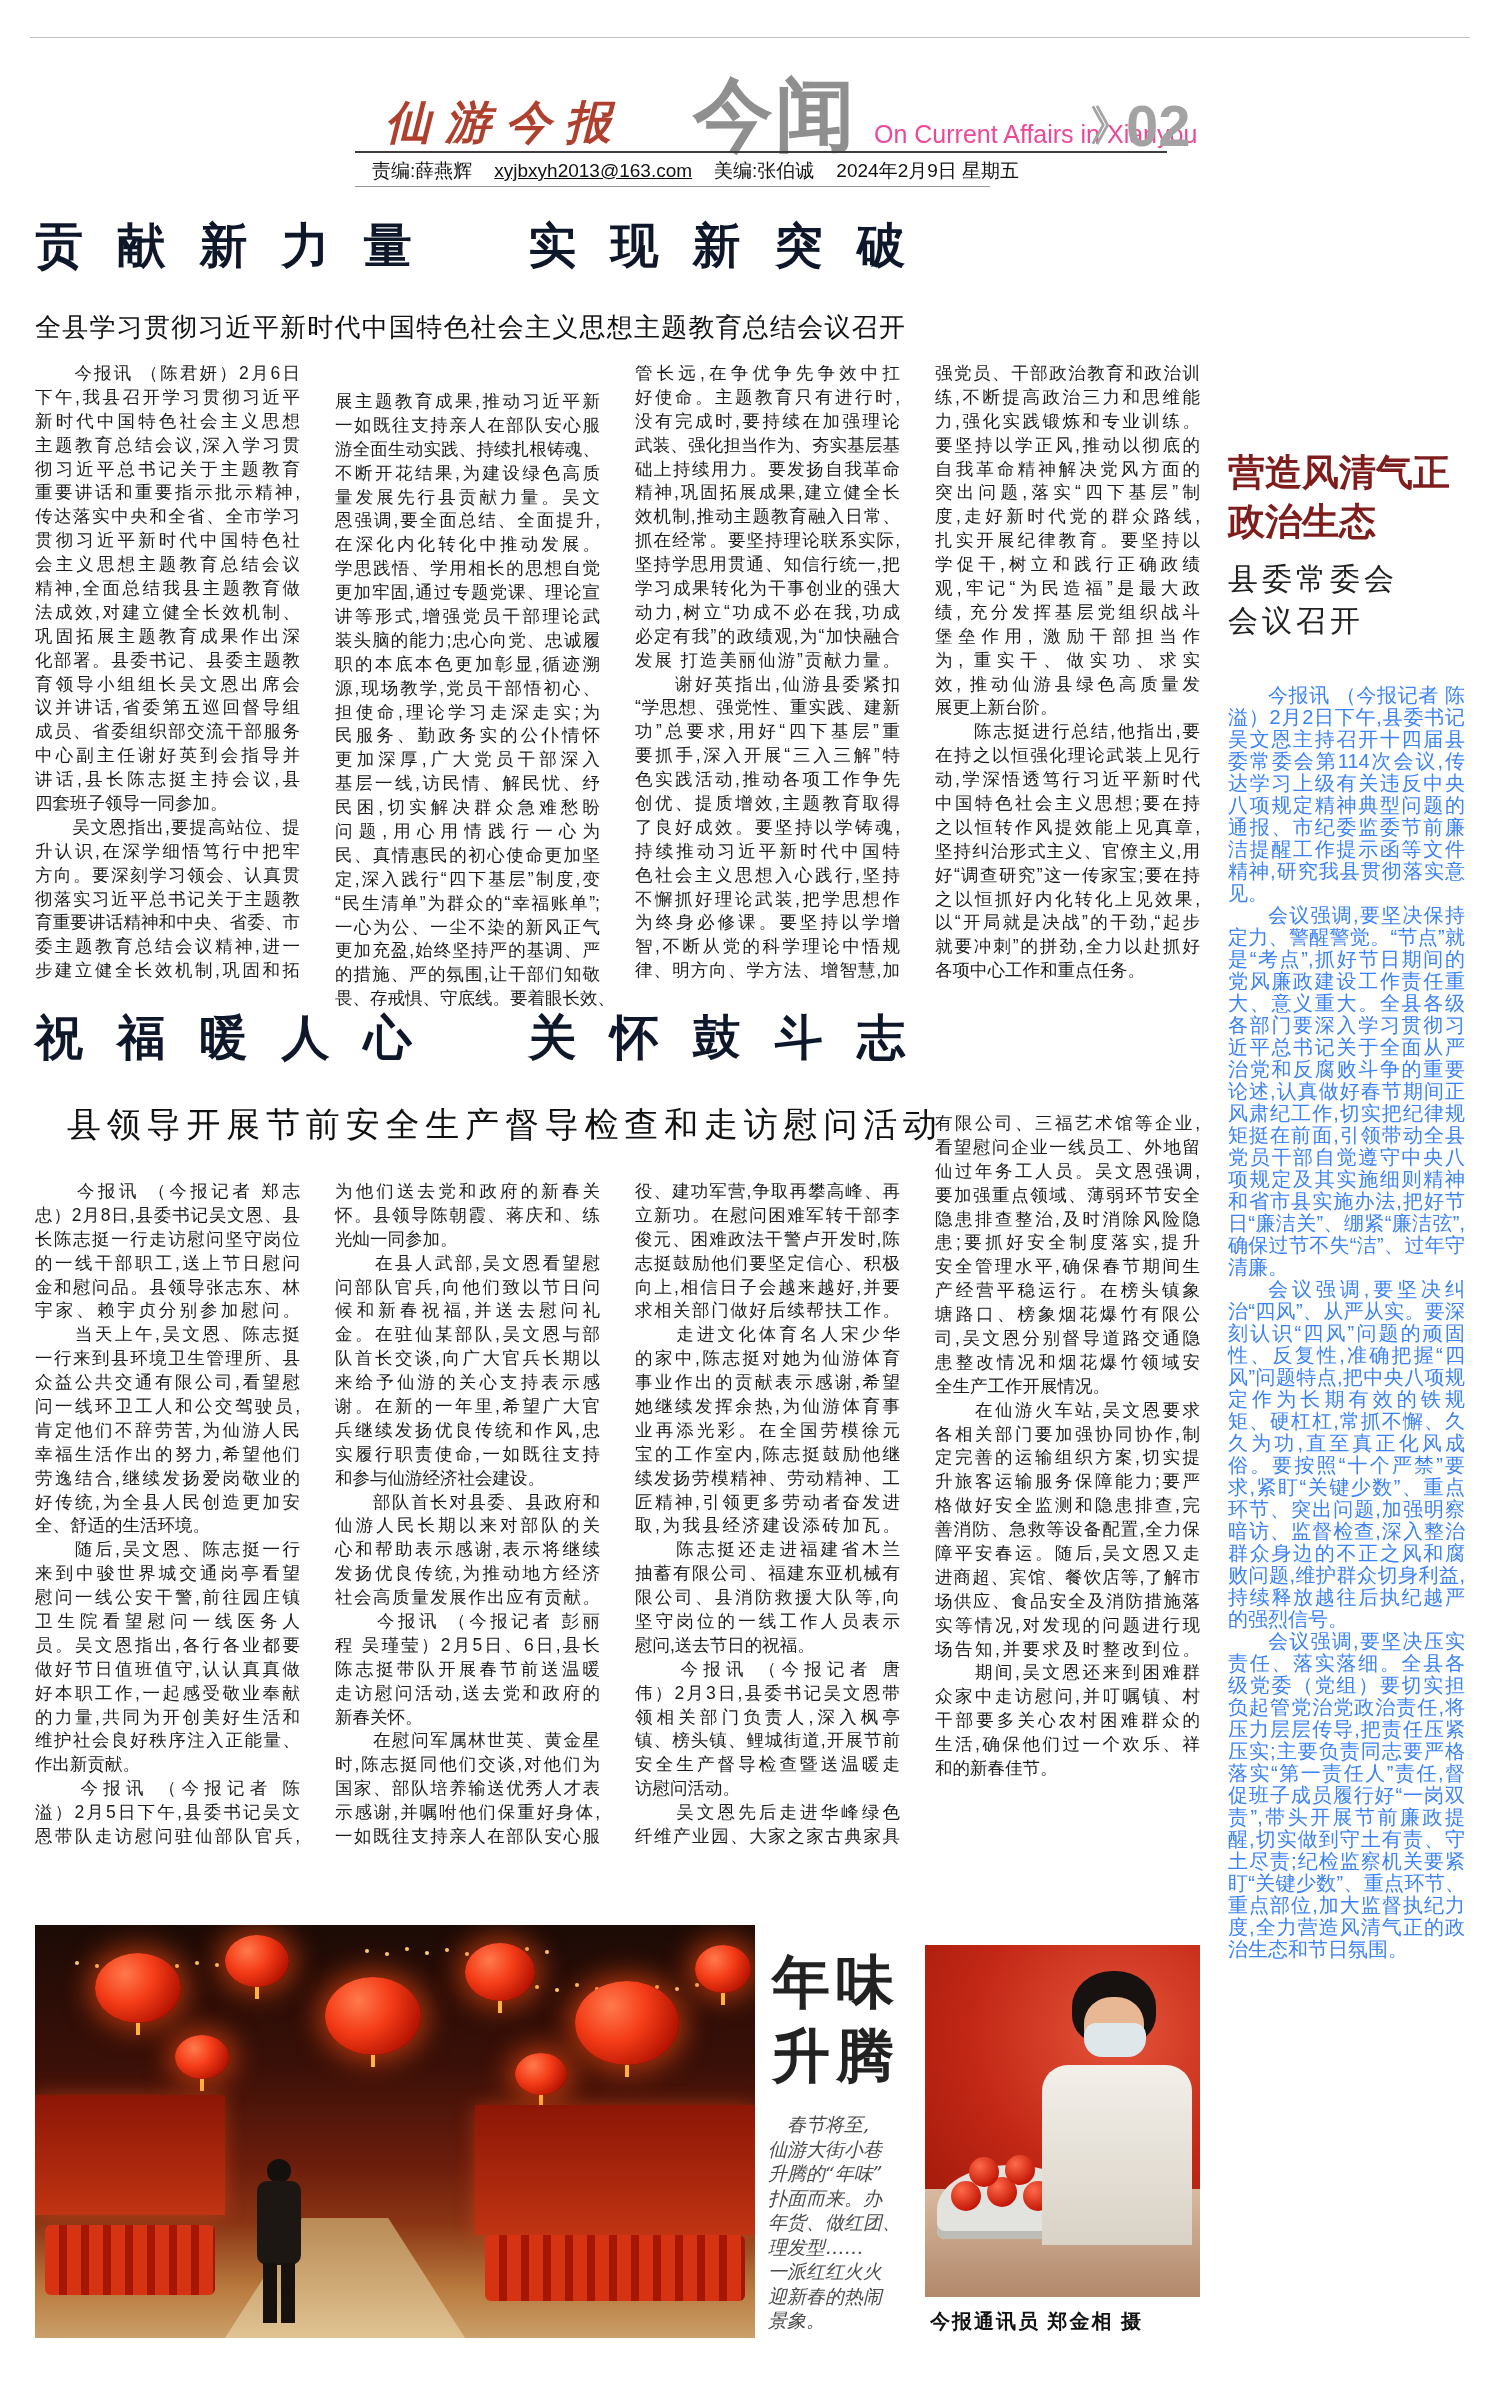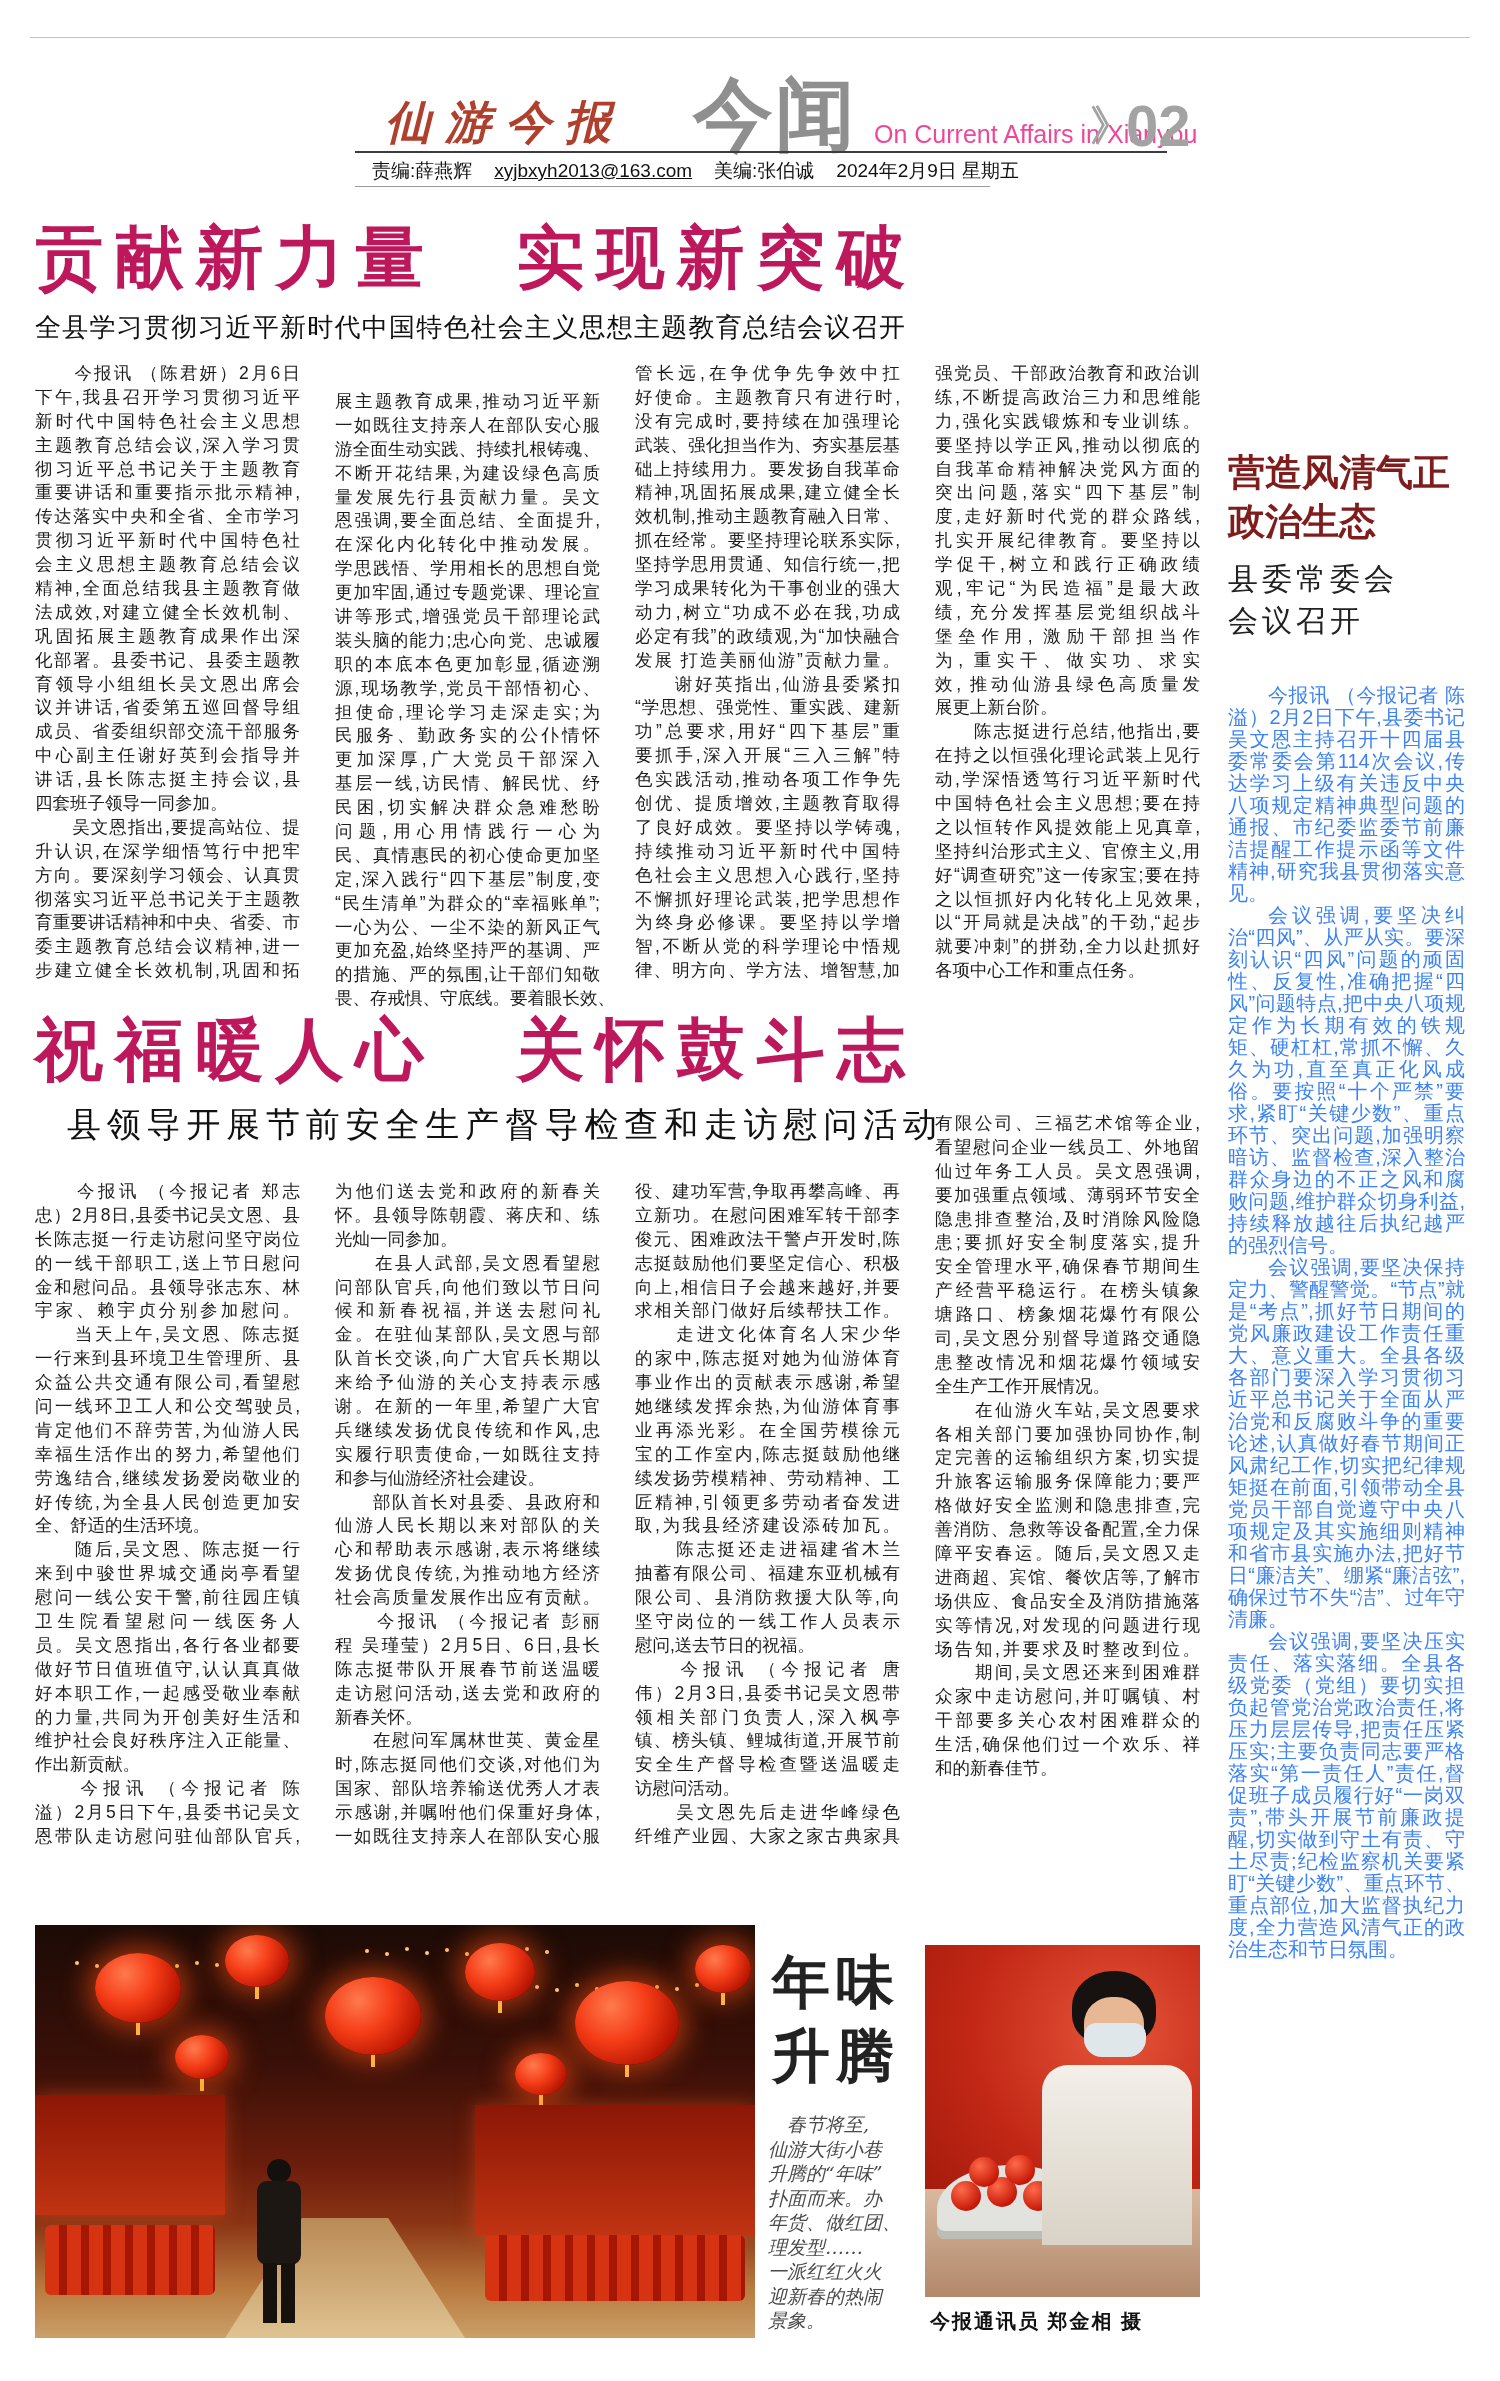--- a/index.html
+++ b/index.html
@@ -11,22 +11,22 @@
       font-size:46px;font-weight:bold;font-style:italic;color:#b0402e;letter-spacing:14px;white-space:nowrap;}
   .section-title{position:absolute;left:693px;top:62px;font-size:80px;font-weight:900;color:#8f8f8f;letter-spacing:2px;}
   .section-en{position:absolute;left:874px;top:120px;font-family:Liberation Sans, sans-serif;
       font-size:25px;color:#ec4899;white-space:nowrap;}
   .page-num{position:absolute;left:1090px;top:92px;font-size:58px;font-weight:900;color:#a3a3a3;white-space:nowrap;}
   .page-num .chev{font-size:42px;vertical-align:6px;letter-spacing:-6px;}
   .editor-line{position:absolute;left:372px;top:158px;font-size:19px;color:#111;white-space:nowrap;}
   .editor-line span{margin-right:22px;}
   .editor-line .email{text-decoration:underline;}
   
-  .headline{position:absolute;left:35px;width:870px;font-weight:900;color:#be185d;
-      font-size:68px;line-height:1.1;text-align:justify;text-align-last:justify;white-space:nowrap;}
+  .headline{position:absolute;left:35px;width:870px;font-weight:900;color:#0f172a;
+      font-size:48px;line-height:1.1;text-align:justify;text-align-last:justify;white-space:nowrap;}
   .subhead{position:absolute;left:35px;width:870px;color:#111;
       text-align:justify;text-align-last:justify;white-space:nowrap;font-weight:400;}
   
   .col{position:absolute;width:265px;}
   .cline{white-space:nowrap;height:23.9px;line-height:23.9px;font-size:17.5px;
       text-align:justify;text-align-last:justify;color:#1c1c1c;}
   .cline.end{text-align-last:left;}
   
   .sb-title{position:absolute;left:1228px;top:448px;width:237px;font-size:37px;font-weight:900;
       color:#7f1d1d;line-height:49px;white-space:nowrap;}
@@ -332,22 +332,22 @@
   <div class="sb-title">
     <div>营造风清气正</div>
     <div>政治生态</div>
   </div>
   <div class="sb-subtitle">
     <div>县委常委会</div>
     <div>会议召开</div>
   </div>
   <div class="sb-body">
       <p>今报讯 （今报记者 陈溢）2月2日下午,县委书记吴文恩主持召开十四届县委常委会第114次会议,传达学习上级有关违反中央八项规定精神典型问题的通报、市纪委监委节前廉洁提醒工作提示函等文件精神,研究我县贯彻落实意见。</p>
+      <p>会议强调,要坚决保持定力、警醒警觉。“节点”就是“考点”,抓好节日期间的党风廉政建设工作责任重大、意义重大。全县各级各部门要深入学习贯彻习近平总书记关于全面从严治党和反腐败斗争的重要论述,认真做好春节期间正风肃纪工作,切实把纪律规矩挺在前面,引领带动全县党员干部自觉遵守中央八项规定及其实施细则精神和省市县实施办法,把好节日“廉洁关”、绷紧“廉洁弦”,确保过节不失“洁”、过年守清廉。</p>
       <p>会议强调,要坚决纠治“四风”、从严从实。要深刻认识“四风”问题的顽固性、反复性,准确把握“四风”问题特点,把中央八项规定作为长期有效的铁规矩、硬杠杠,常抓不懈、久久为功,直至真正化风成俗。要按照“十个严禁”要求,紧盯“关键少数”、重点环节、突出问题,加强明察暗访、监督检查,深入整治群众身边的不正之风和腐败问题,维护群众切身利益,持续释放越往后执纪越严的强烈信号。</p>
-      <p>会议强调,要坚决保持定力、警醒警觉。“节点”就是“考点”,抓好节日期间的党风廉政建设工作责任重大、意义重大。全县各级各部门要深入学习贯彻习近平总书记关于全面从严治党和反腐败斗争的重要论述,认真做好春节期间正风肃纪工作,切实把纪律规矩挺在前面,引领带动全县党员干部自觉遵守中央八项规定及其实施细则精神和省市县实施办法,把好节日“廉洁关”、绷紧“廉洁弦”,确保过节不失“洁”、过年守清廉。</p>
       <p>会议强调,要坚决压实责任、落实落细。全县各级党委（党组）要切实担负起管党治党政治责任,将压力层层传导,把责任压紧压实;主要负责同志要严格落实“第一责任人”责任,督促班子成员履行好“一岗双责”,带头开展节前廉政提醒,切实做到守土有责、守土尽责;纪检监察机关要紧盯“关键少数”、重点环节、重点部位,加大监督执纪力度,全力营造风清气正的政治生态和节日氛围。</p>
     </div>
 
   <div class="big-photo">
     <div class="glowstring" style="left:40px;top:36px;"></div>
     <div class="glowstring" style="left:330px;top:24px;"></div>
     <div class="glowstring" style="left:500px;top:60px;"></div>
     <div class="lantern" style="left:60px;top:28px;width:86px;height:70px;"></div>
     <div class="lantern" style="left:190px;top:10px;width:64px;height:52px;"></div>
     <div class="lantern" style="left:290px;top:52px;width:96px;height:78px;"></div>

